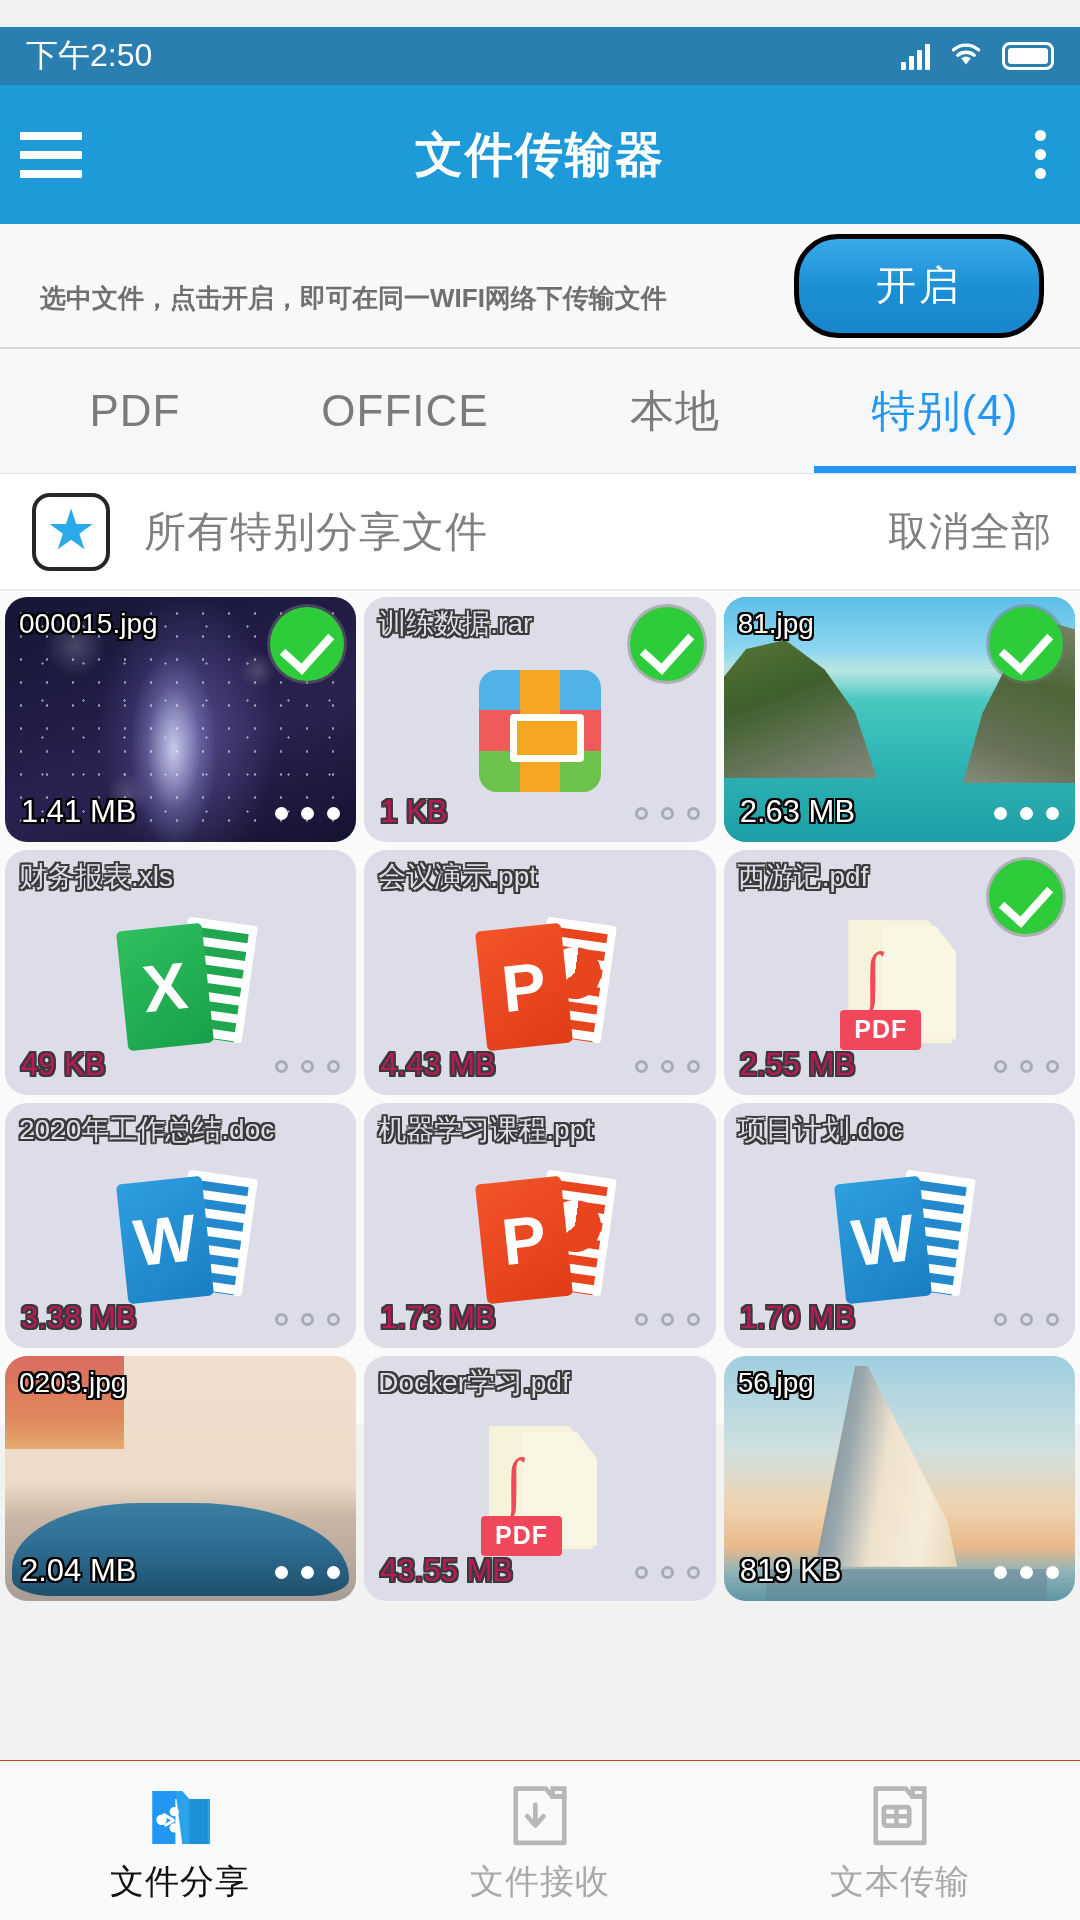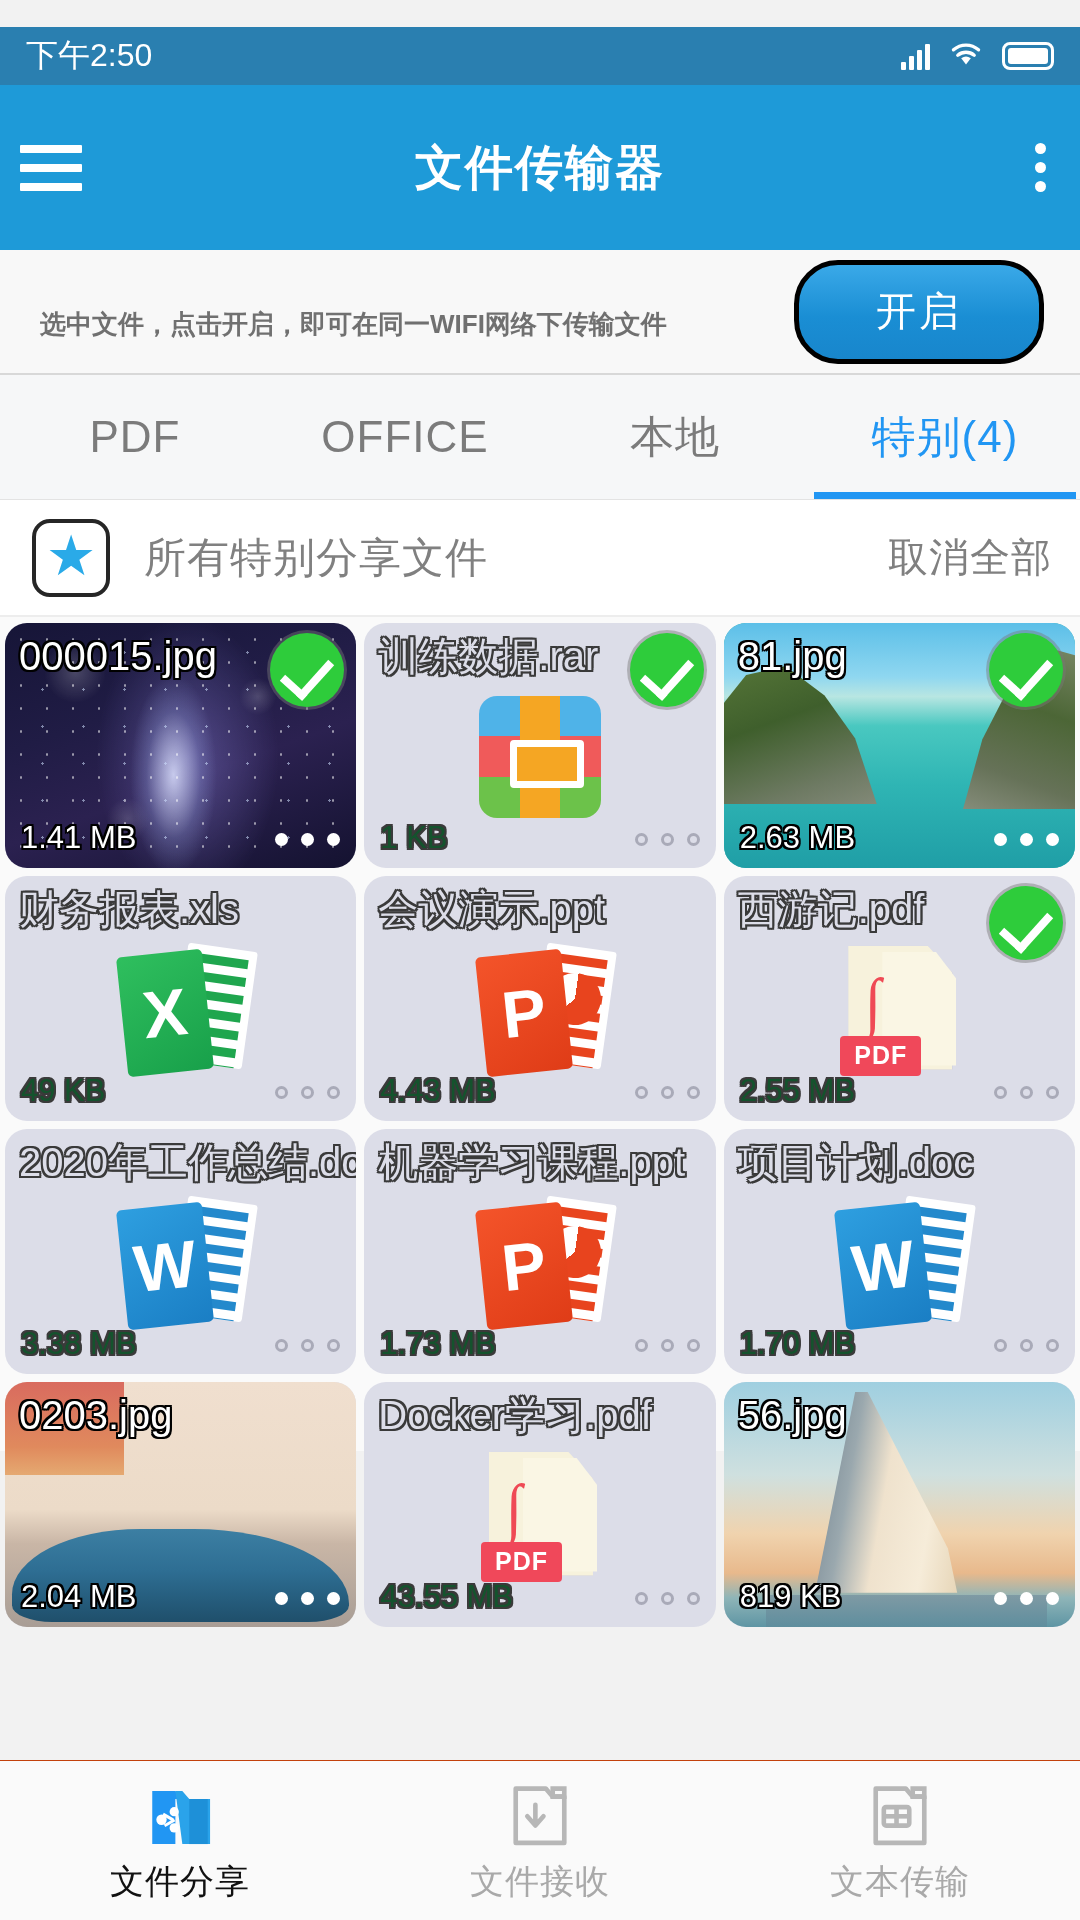--- a/index.html
+++ b/index.html
@@ -60,21 +60,21 @@
   .battery::after {
     content: "";
     position: absolute;
     left: 3px; top: 3px; bottom: 3px; right: 3px;
     background: #ffffff;
     border-radius: 3px;
   }
 
   
   .app-bar {
-    height: 165px;
+    height: 139px;
     background: #1e9ad8;
     display: flex;
     align-items: center;
     padding: 0 20px;
     position: relative;
   }
   .hamburger {
     width: 62px;
     display: flex;
     flex-direction: column;
@@ -332,21 +332,21 @@
     align-items: center;
     justify-content: center;
     padding-top: 22px;
   }
 
   .filename {
     position: absolute;
     top: 10px;
     left: 14px;
     right: 14px;
-    font-size: 40px;
+    font-size: 28px;
     line-height: 1.18;
     white-space: nowrap;
     letter-spacing: 0px;
     z-index: 4;
     pointer-events: none;
   }
   .filename.on-photo {
     color: #ffffff;
     text-shadow:
       -2px -2px 0 #000, 2px -2px 0 #000, -2px 2px 0 #000, 2px 2px 0 #000,
@@ -367,21 +367,21 @@
     z-index: 4;
     pointer-events: none;
   }
   .filesize.on-photo {
     color: #ffffff;
     text-shadow:
       -2px -2px 0 #000, 2px -2px 0 #000, -2px 2px 0 #000, 2px 2px 0 #000,
       0 -2px 0 #000, 0 2px 0 #000, -2px 0 0 #000, 2px 0 0 #000;
   }
   .filesize.on-plain {
-    color: #14532d;
+    color: #be185d;
     text-shadow:
       -2px -2px 0 #3a3a3a, 2px -2px 0 #3a3a3a, -2px 2px 0 #3a3a3a, 2px 2px 0 #3a3a3a,
       0 -2px 0 #3a3a3a, 0 2px 0 #3a3a3a, -2px 0 0 #3a3a3a, 2px 0 0 #3a3a3a;
   }
 
   .dots {
     position: absolute;
     right: 16px;
     bottom: 22px;
     display: flex;

